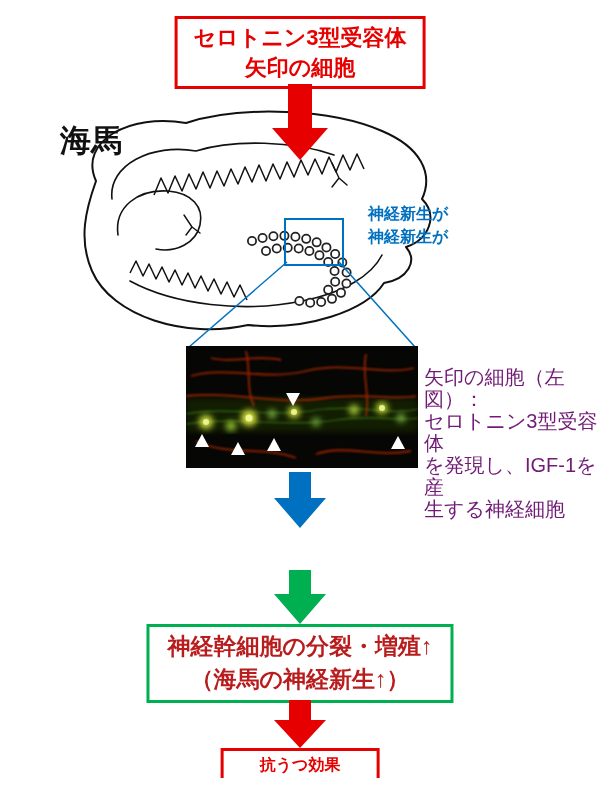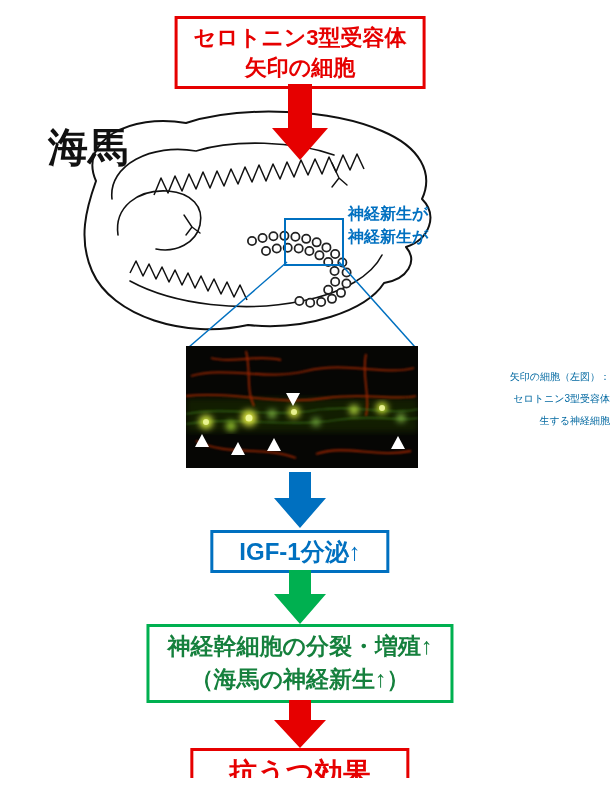--- a/index.html
+++ b/index.html
@@ -3,30 +3,30 @@
 <meta charset="utf-8">
 <style>
   html,body{margin:0;padding:0;background:#fff;}
   .page{position:relative;width:616px;height:778px;background:#fff;overflow:hidden;
         font-family:Liberation Sans, sans-serif;}
   .abs{position:absolute;}
   .box{position:absolute;background:#fff;text-align:center;font-weight:bold;box-sizing:border-box;}
   .centered{left:300px;transform:translateX(-50%);}
   .red-box{border:3px solid #e60000;color:#e60000;}
   .blue-box{border:3px solid #0070c0;color:#0070c0;}
-  .green-box{border:3px solid #00b050;color:#15803d;}
+  .green-box{border:3px solid #00b050;color:#b91c1c;}
   .top-box{top:16px;font-size:22px;line-height:1.35;padding:4px 16px;}
   .igf-box{top:530px;font-size:24px;line-height:1.3;padding:3px 26px;}
   .grn-box{top:624px;font-size:23px;line-height:1.45;padding:3px 18px;}
-  .btm-box{top:748px;font-size:28px;line-height:1.3;padding:4px 36px;}
-  .hippo-label{position:absolute;left:48px;top:120px;font-size:40px;font-weight:bold;color:#111;}
-  .region-label{position:absolute;left:348px;top:202px;font-size:16px;font-weight:bold;
+  .btm-box{top:748px;font-size:16px;line-height:1.3;padding:4px 36px;}
+  .hippo-label{position:absolute;left:60px;top:120px;font-size:31px;font-weight:bold;color:#111;}
+  .region-label{position:absolute;left:368px;top:202px;font-size:16px;font-weight:bold;
                 color:#0070c0;line-height:1.45;text-align:left;}
-  .caption{position:absolute;left:424px;top:366px;width:186px;font-size:10px;
-           line-height:22px;color:#0369a1;text-align:right;}
+  .caption{position:absolute;left:424px;top:366px;width:186px;font-size:20px;
+           line-height:22px;color:#701a75;text-align:left;}
   .blue-rect{position:absolute;left:284px;top:218px;width:56px;height:44px;
              border:2px solid #0070c0;background:transparent;}
   .overlay{position:absolute;left:0;top:0;pointer-events:none;}
   .arrow-svg{position:absolute;}
   .uparrow{font-weight:bold;}
 </style>
 </head>
 <body>
 
 <div class="page">
@@ -121,30 +121,28 @@
       <polygon points="16,88 9,101 23,101"></polygon>
       <polygon points="52,96 45,109 59,109"></polygon>
       <polygon points="88,92 81,105 95,105"></polygon>
       <polygon points="212,90 205,103 219,103"></polygon>
     </g>
   </svg>
 
   <div class="caption">
     <div>矢印の細胞（左図）：</div>
     <div>セロトニン3型受容体</div>
+    <div>を発現し、IGF-1を産</div>
     <div>生する神経細胞</div>
   </div>
 
   <svg class="arrow-svg" style="left:274px;top:472px;" width="52" height="56" viewBox="0 0 52 56">
     <polygon points="15,0 37,0 37,26 52,26 26,56 0,26 15,26" fill="#0070c0"></polygon>
   </svg>
 
-  <div class="box blue-box igf-box centered">
-    <span>IGF-1分泌</span><span class="uparrow">↑</span>
-  </div>
 
   <svg class="arrow-svg" style="left:274px;top:570px;" width="52" height="54" viewBox="0 0 52 54">
     <polygon points="15,0 37,0 37,24 52,24 26,54 0,24 15,24" fill="#00b050"></polygon>
   </svg>
 
   <div class="box green-box grn-box centered">
     <div>神経幹細胞の分裂・増殖↑</div>
     <div>（海馬の神経新生↑）</div>
   </div>
 

